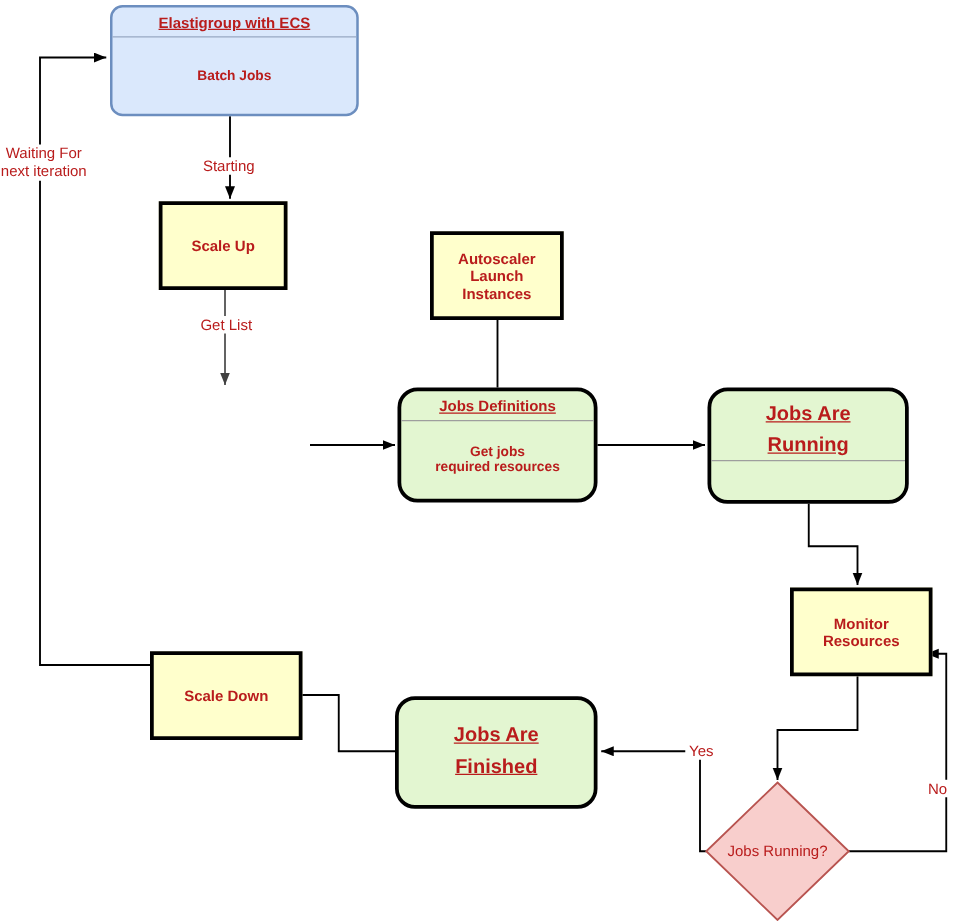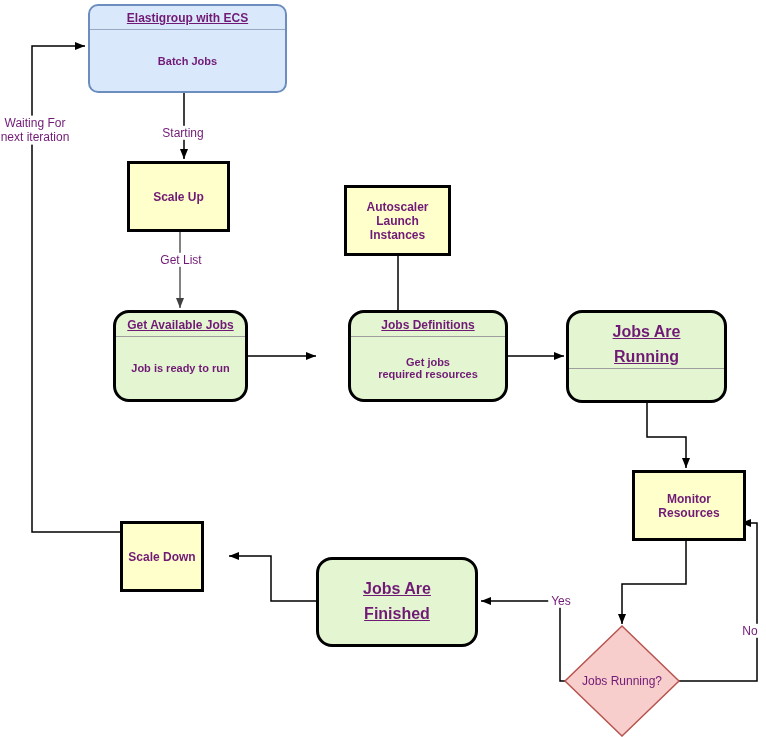--- a/index.html
+++ b/index.html
@@ -1,18 +1,18 @@
 <!DOCTYPE html>
 <html><head>
 <meta charset="utf-8">
 <style>
   html,body{margin:0;padding:0;background:#ffffff;}
   .canvas{
     position:relative;width:766px;height:737px;background:#ffffff;overflow:hidden;
-    font-family:"Liberation Sans","DejaVu Sans",sans-serif;color:#701a75;
+    font-family:"Liberation Sans","DejaVu Sans",sans-serif;color:#b91c1c;
   }
   svg.wires{position:absolute;left:0;top:0;pointer-events:none;}
   .node{position:absolute;box-sizing:border-box;display:flex;flex-direction:column;text-align:center;}
   .yellow{background:#ffffcc;border:3px solid #000000;}
   .green{background:#e3f6d1;border:3px solid #000000;border-radius:16px;}
   .blue{background:#dae8fc;border:2px solid #6c8ebf;border-radius:10px;}
   .node .title{
     font-size:12px;font-weight:bold;text-decoration:underline;
     padding:5px 2px 4px 2px;border-bottom:1px solid #9e9e9e;
   }
@@ -83,26 +83,22 @@
   <div class="node yellow" style="left:127px;top:161px;width:103px;height:71px;">
     <div class="body only">Scale Up</div>
   </div>
 
   <div class="node yellow" style="left:344px;top:161px;width:107px;height:71px;margin-top:24px;">
     <div class="body only multiline">Autoscaler
 Launch
 Instances</div>
   </div>
 
-  <div class="node green" style="left:113px;top:310px;width:135px;height:92px;">
-    <div class="title">Get Available Jobs</div>
-    <div class="body">Job is ready to run</div>
-  </div>
 
-  <div class="node green" style="left:318px;top:310px;width:160px;height:92px;margin-left:30px;">
+  <div class="node green" style="left:318px;top:310px;width:160px;height:92px;">
     <div class="title">Jobs Definitions</div>
     <div class="body multiline">Get jobs
 required resources</div>
   </div>
 
   <div class="node green" style="left:566px;top:310px;width:161px;height:93px;">
     <div class="title big multiline" style="height:44px;">Jobs Are
 Running</div>
     <div class="body"></div>
   </div>
@@ -110,21 +106,21 @@
   <div class="node yellow" style="left:632px;top:470px;width:114px;height:71px;">
     <div class="body only multiline">Monitor
 Resources</div>
   </div>
 
   <div class="node green" style="left:316px;top:557px;width:162px;height:90px;">
     <div class="center-label multiline">Jobs Are
 Finished</div>
   </div>
 
-  <div class="node yellow" style="left:120px;top:521px;width:84px;height:71px;justify-content:flex-end;">
+  <div class="node yellow" style="left:120px;top:521px;width:122px;height:71px;justify-content:flex-end;">
     <div class="body only">Scale Down</div>
   </div>
 
   <div class="diamond-label" style="left:622px;top:681px;">Jobs Running?</div>
 
   <div class="edge-label" style="left:183px;top:133px;">Starting</div>
   <div class="edge-label" style="left:181px;top:260px;">Get List</div>
   <div class="edge-label" style="left:35px;top:130px;">Waiting For
 next iteration</div>
   <div class="edge-label" style="left:561px;top:601px;">Yes</div>

